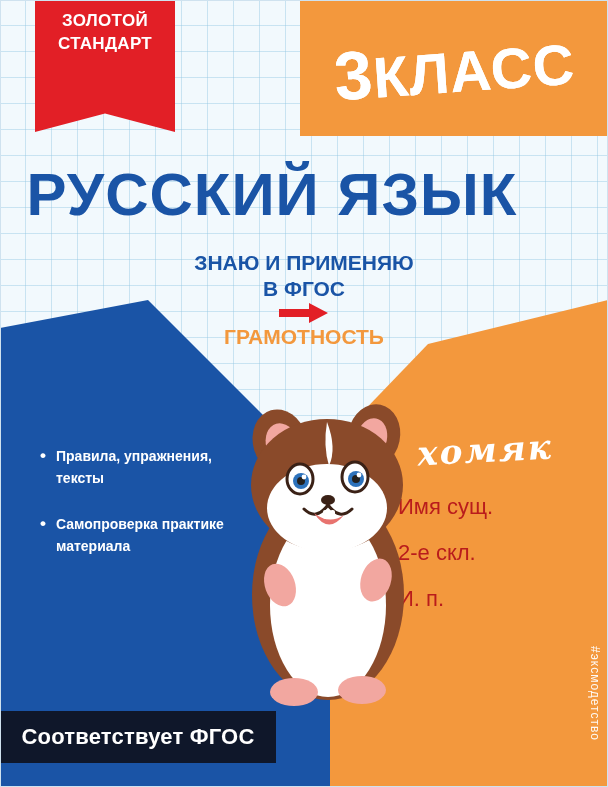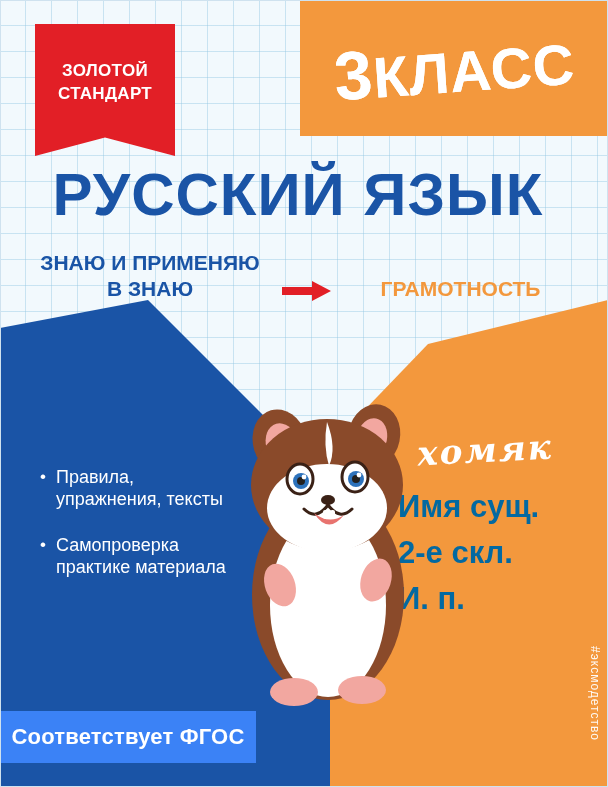--- a/index.html
+++ b/index.html
@@ -71,58 +71,58 @@
     top: 0;
     width: 140px;
     height: 132px;
     background: #e21f26;
     z-index: 12;
     clip-path: polygon(0 0, 100% 0, 100% 100%, 50% 86%, 0 100%);
     display: flex;
     flex-direction: column;
     align-items: center;
     justify-content: flex-start;
-    padding-top: 35px;
+    padding-top: 9px;
     box-sizing: border-box;
-    margin-top: 24px;
   }
   .ribbon span {
     display: block;
     color: #ffffff;
     font-weight: bold;
     font-size: 17px;
     line-height: 23px;
     letter-spacing: 0.3px;
     text-align: center;
   }
 
   
   .main-title {
     position: absolute;
     left: 0;
     top: 160px;
-    width: 596px;
+    width: 544px;
     text-align: center;
     color: #1a54a6;
     font-weight: bold;
     font-size: 60px;
     letter-spacing: 1px;
     z-index: 20;
   }
 
   
   .subtitle-row {
     position: absolute;
     left: 0;
     top: 250px;
     width: 608px;
     display: flex;
-    align-items: flex-end;
+    align-items: center;
     justify-content: center;
     z-index: 20;
+    flex-direction: column;
   }
   .sub-left {
     width: 255px;
     text-align: center;
     color: #1a54a6;
     font-weight: bold;
     font-size: 21px;
     line-height: 26px;
   }
   .sub-arrow {
@@ -167,43 +167,42 @@
   .bullets {
     position: absolute;
     left: 40px;
     top: 445px;
     width: 200px;
     z-index: 25;
   }
   .bullet {
     position: relative;
     color: #ffffff;
-    font-weight: normal;
-    font-size: 18px;
+    font-weight: bold;
+    font-size: 14px;
     line-height: 22px;
     padding-left: 16px;
     margin-bottom: 24px;
-    margin-top: 21px;
   }
   .bullet::before {
     content: "•";
     position: absolute;
     left: 0;
     top: 0;
     font-size: 17px;
   }
 
   
   .fgos {
     position: absolute;
     left: 0;
     bottom: 24px;
-    width: 256px;
+    width: 276px;
     height: 52px;
-    background: #3b82f6;
+    background: #0f172a;
     display: flex;
     align-items: center;
     justify-content: center;
     z-index: 30;
   }
   .fgos span {
     color: #ffffff;
     font-weight: bold;
     font-size: 22px;
     letter-spacing: 0.2px;
@@ -222,23 +221,23 @@
     font-family: "DejaVu Serif", serif;
     font-style: italic;
     font-weight: bold;
     font-size: 34px;
     letter-spacing: 2px;
     text-align: center;
     margin-bottom: 14px;
     transform: rotate(-3deg);
   }
   .word-line {
-    color: #0369a1;
-    font-size: 31px;
-    font-weight: bold;
+    color: #b91c1c;
+    font-size: 22px;
+    font-weight: normal;
     line-height: 46px;
     padding-left: 8px;
   }
 
   
   .publisher {
     position: absolute;
     right: 6px;
     bottom: 46px;
     color: #ffffff;
@@ -275,21 +274,21 @@
   <div class="ribbon">
     <span>ЗОЛОТОЙ</span>
     <span>СТАНДАРТ</span>
   </div>
 
   <div class="main-title">РУССКИЙ ЯЗЫК</div>
 
   <div class="subtitle-row">
     <div class="sub-left">
       <div>ЗНАЮ И ПРИМЕНЯЮ</div>
-      <div>В ЗНАЮ</div>
+      <div>В ФГОС</div>
     </div>
     <div class="sub-arrow">
       <svg width="50" height="22" viewBox="0 0 50 22" aria-hidden="true">
         <path d="M0 7 H30 V1 L49 11 L30 21 V15 H0 Z" fill="#e21f26"></path>
       </svg>
     </div>
     <div class="sub-right">
       <div>ГРАМОТНОСТЬ</div>
     </div>
   </div>

